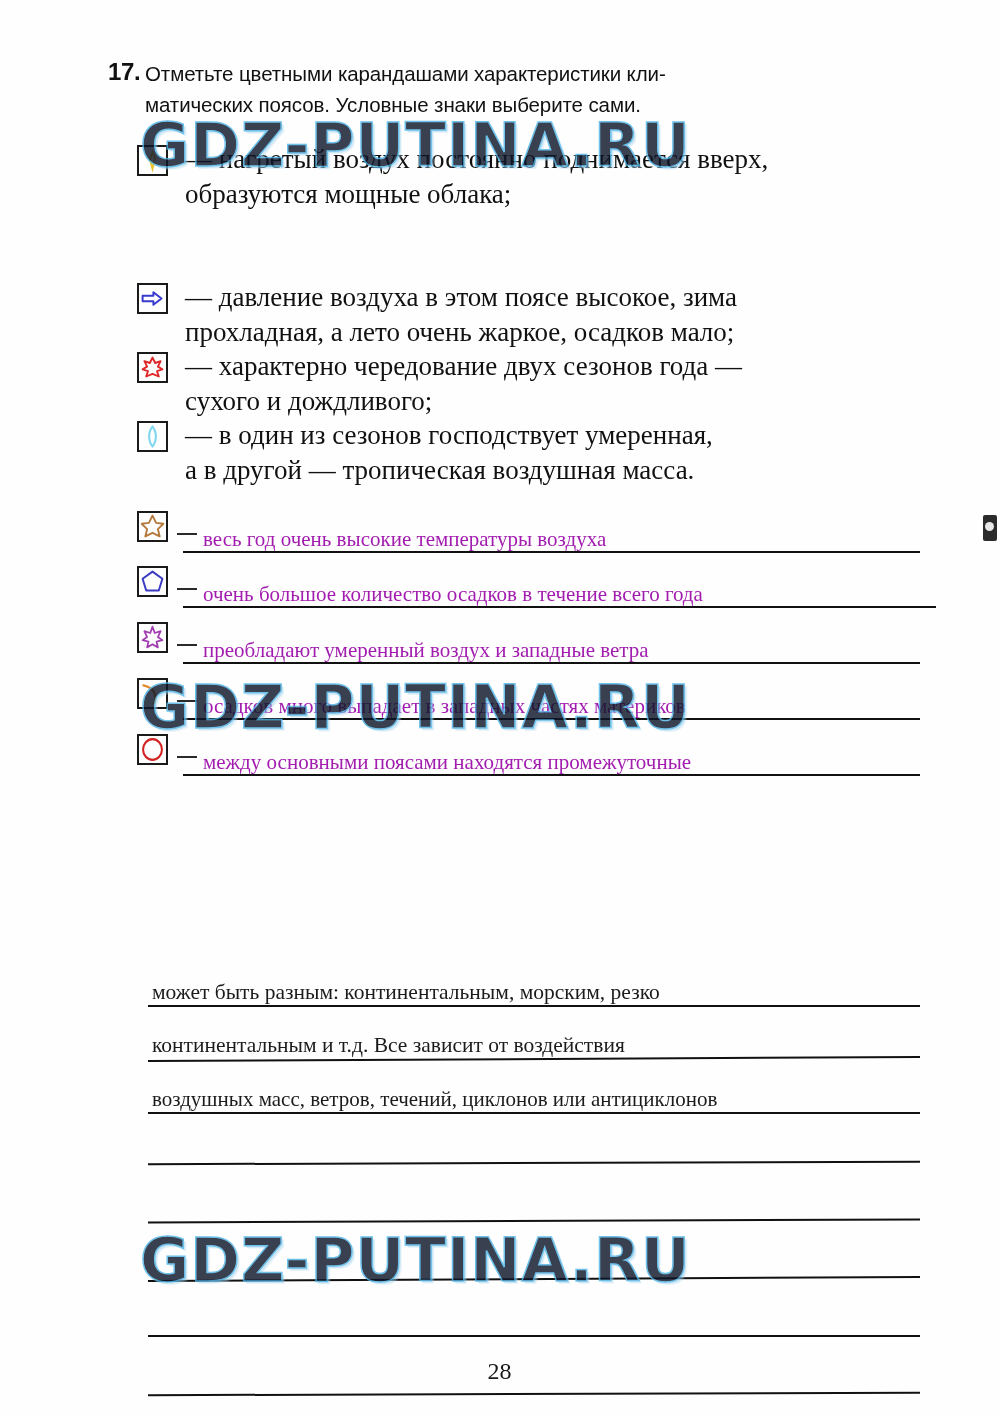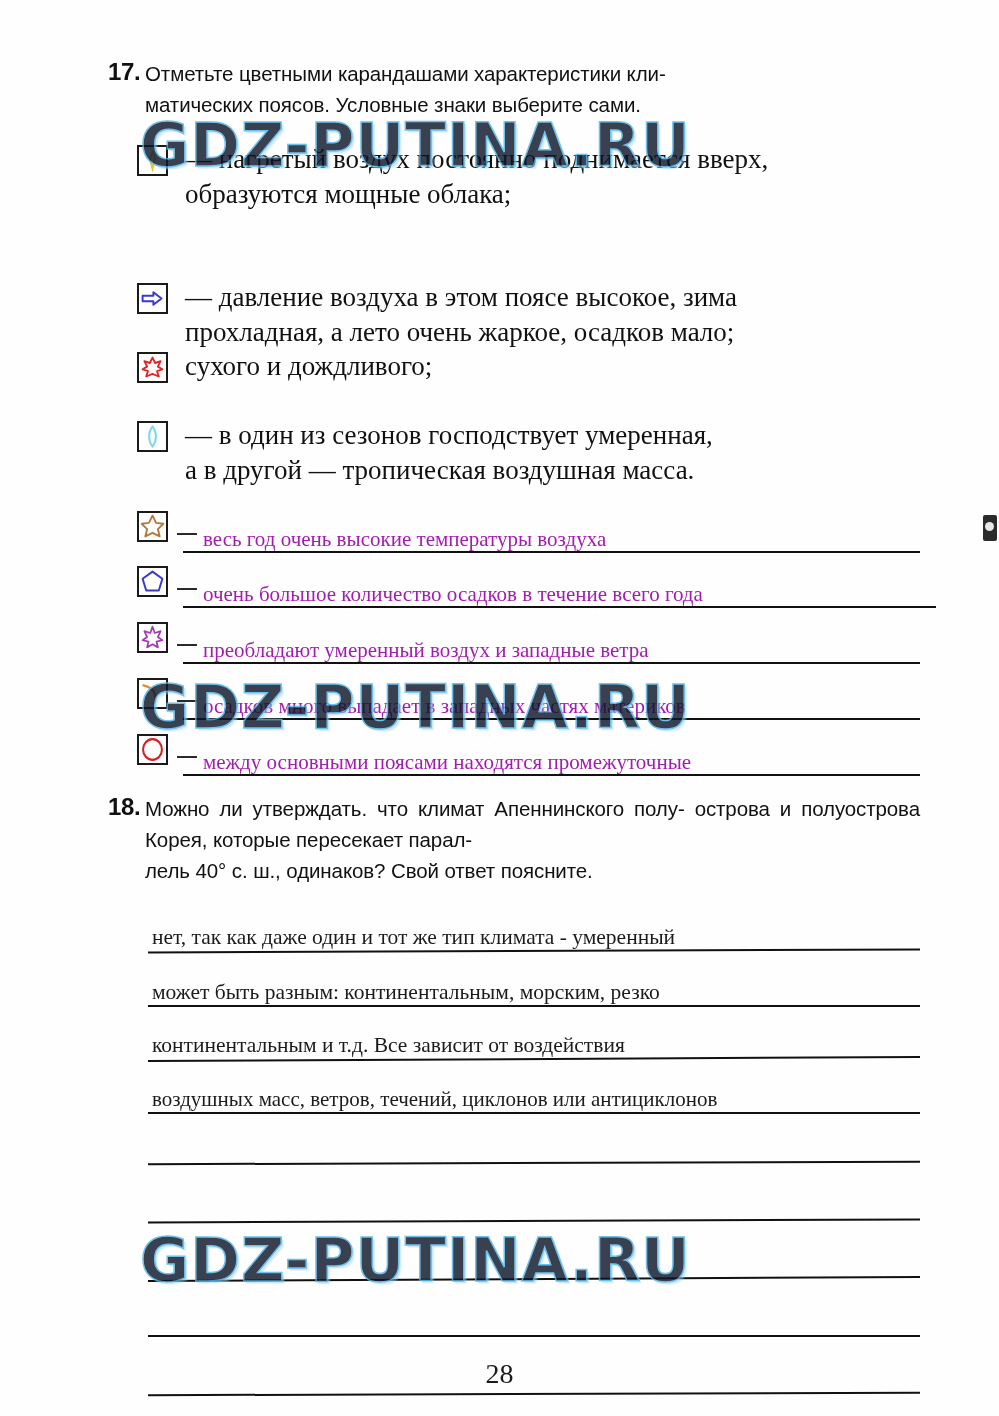--- a/index.html
+++ b/index.html
@@ -145,21 +145,21 @@
   .writerow.tilt3 .rule { transform: rotate(-0.18deg); }
 
   
   .pagenum {
     position: absolute;
     left: 0;
     right: 0;
     top: 1358px;
     text-align: center;
     font-family: "Liberation Serif", serif;
-    font-size: 28px;
+    font-size: 24px;
     color: #1a1a1a;
   }
 
   
   .scanmark {
     position: absolute;
     left: 983px;
     top: 515px;
     width: 14px;
     height: 26px;
@@ -239,20 +239,21 @@
   </div>
 
   <div class="bullets" style="top:349px;">
     <div class="brow">
       <span class="symbox" style="left:0; top:3px;">
         <svg viewBox="0 0 30 30">
           <path d="M15 4 L18 10 L24 8 L21 14 L26 17 L20 19 L22 25 L15 22 L8 25 L10 19 L4 17 L9 14 L6 8 L12 10 Z" fill="none" stroke="#e02727" stroke-width="2.1" stroke-linejoin="round"></path>
         </svg>
       </span>
       <p>
+        <span>— характерно чередование двух сезонов года —</span>
         <span class="tail">сухого и дождливого;</span>
       </p>
     </div>
   </div>
 
   <div class="bullets" style="top:418px;">
     <div class="brow">
       <span class="symbox" style="left:0; top:3px;">
         <svg viewBox="0 0 30 30">
           <path d="M15 4 C20 10 20 20 15 26 C10 20 10 10 15 4 Z" fill="none" stroke="#7fd6ee" stroke-width="2.3"></path>
@@ -313,33 +314,21 @@
     <span class="symbox">
       <svg viewBox="0 0 30 30">
         <ellipse cx="15" cy="15" rx="10.5" ry="11.5" fill="none" stroke="#d42222" stroke-width="2.3"></ellipse>
       </svg>
     </span>
     <span class="dash"></span>
     <span class="hand">между основными поясами находятся промежуточные</span>
     <span class="rule"></span>
   </div>
 
-  <div class="qblock" style="top:793px;">
-    <span class="qnum">18.</span>
-    <div class="qtext">
-      <span>Можно ли утверждать. что климат Апеннинского полу-</span>
-      <span>острова и полуострова Корея, которые пересекает парал-</span>
-      <span class="lastline">лель 40° с. ш., одинаков? Свой ответ поясните.</span>
-    </div>
-  </div>
-
-  <div class="writerow tilt1" style="top:900px;">
-    <span class="hand">нет, так как даже один и тот же тип климата - умеренный</span>
-    <span class="rule"></span>
-  </div>
+
   <div class="writerow" style="top:955px;">
     <span class="hand">может быть разным: континентальным, морским, резко</span>
     <span class="rule"></span>
   </div>
   <div class="writerow tilt2" style="top:1008px;">
     <span class="hand">континентальным и т.д. Все зависит от воздействия</span>
     <span class="rule"></span>
   </div>
   <div class="writerow" style="top:1062px;">
     <span class="hand" style="font-size:21px;">воздушных масс, ветров, течений, циклонов или антициклонов</span>

